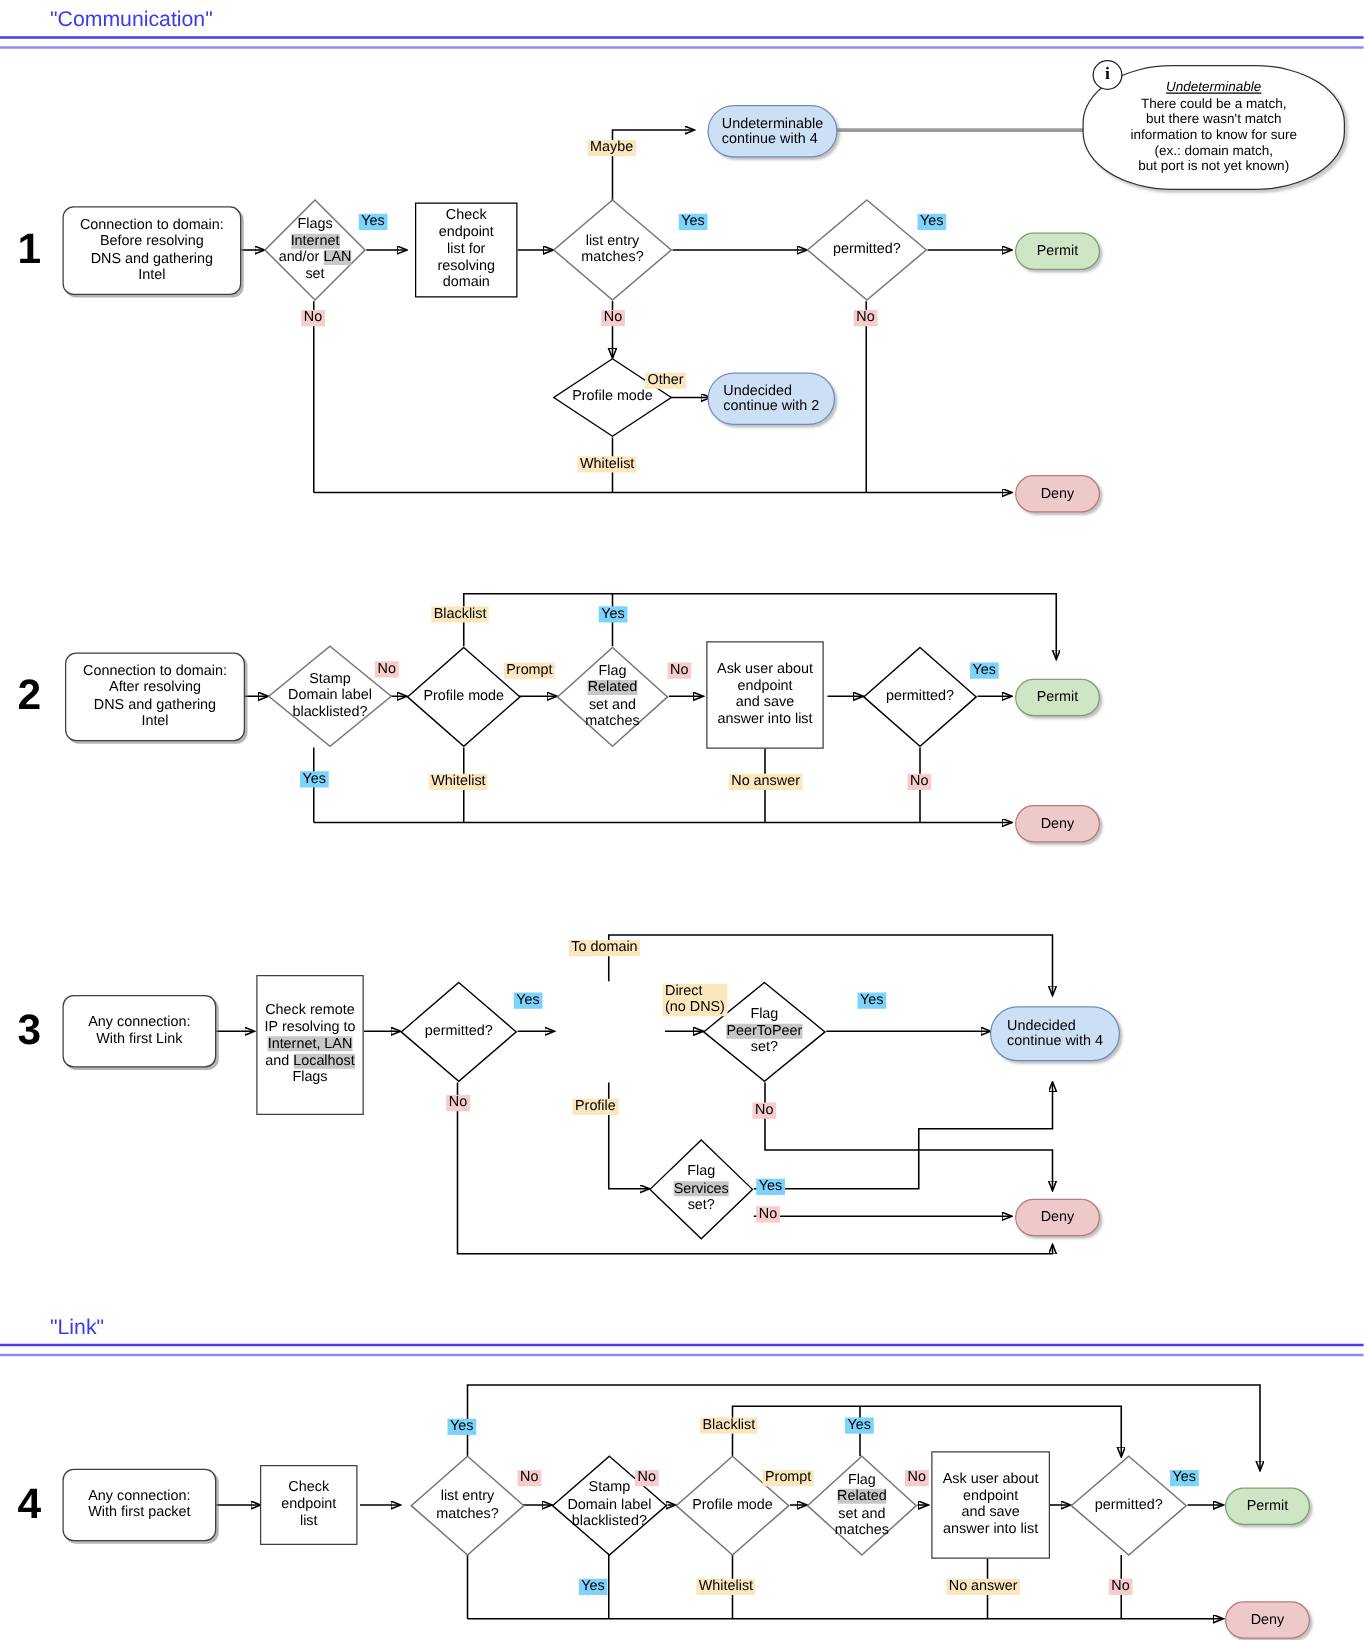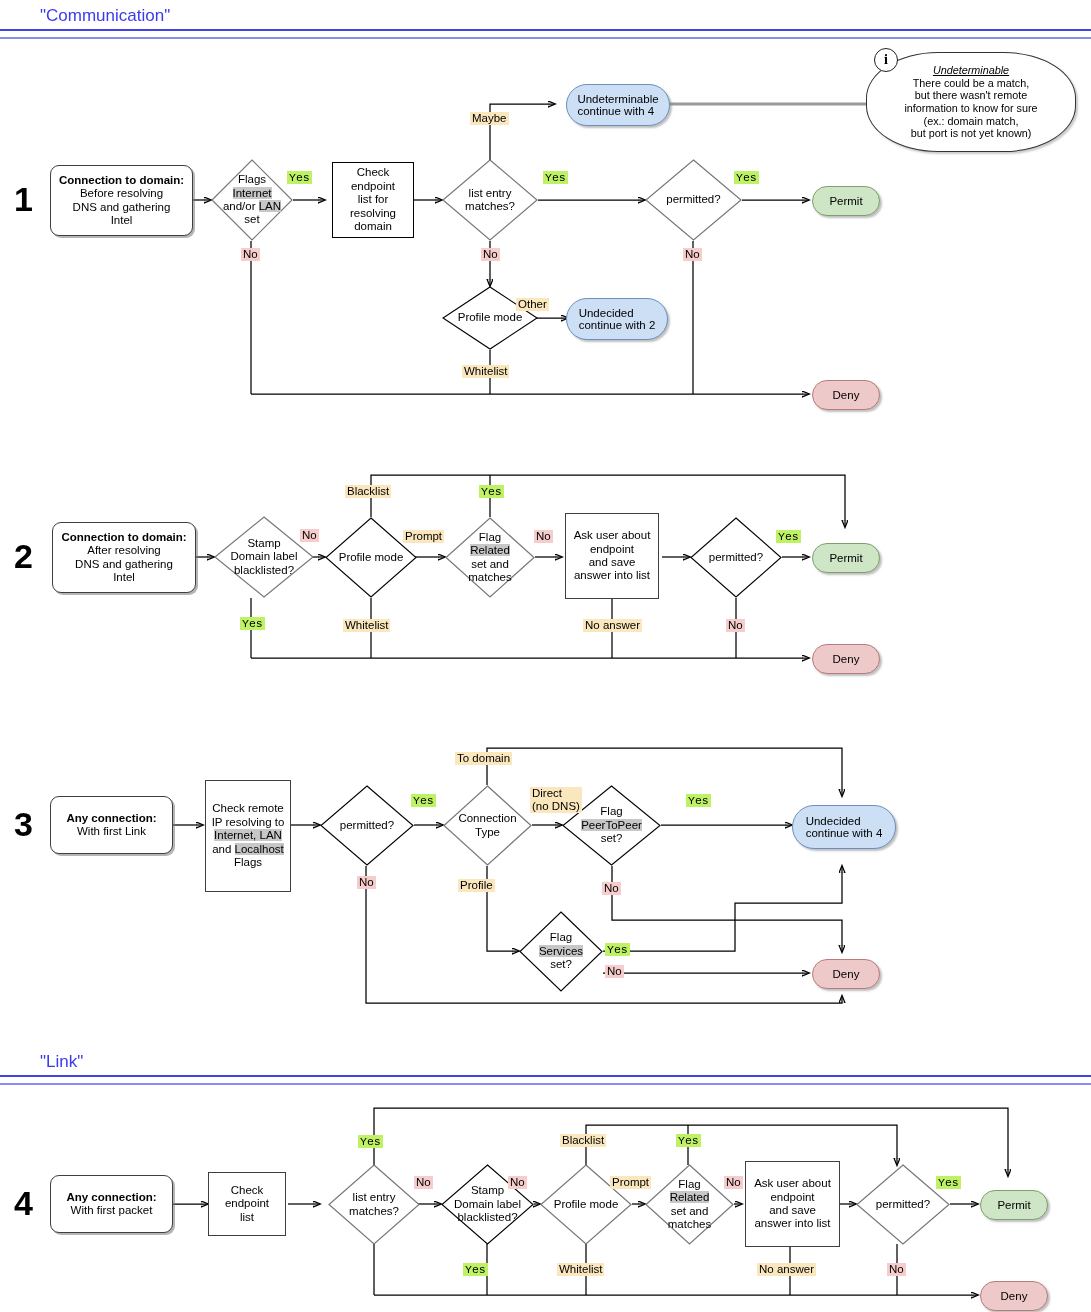--- a/index.html
+++ b/index.html
@@ -16,21 +16,21 @@
   .stepnum{position:absolute;font-size:34px;font-weight:bold;font-family:"Liberation Sans",sans-serif;line-height:1;}
 
   
   .node{position:absolute;box-sizing:border-box;display:flex;align-items:center;justify-content:center;
         text-align:center;font-size:11.5px;line-height:13.4px;z-index:3;}
   .node span.lbl{display:block;padding:0 2px;}
 
   
   .n-start{background:#fff;border:1.6px solid #3f3f3f;border-radius:9px;
            box-shadow:2px 2px 0 rgba(120,120,120,.55);}
-  .n-start b{font-weight:bold;}
+  .n-start b{font-weight:normal;}
 
   
   .n-proc{background:#fff;border:1.6px solid #3f3f3f;}
   .n-proc.thin{border:1.2px solid #000;}
 
   
   .n-dec{background:transparent;border:none;}
   .n-dec .dshape{position:absolute;left:0;top:0;width:100%;height:100%;}
   .n-dec .dtext{position:relative;z-index:2;width:118%;text-align:center;}
 
@@ -45,21 +45,21 @@
   .note{position:absolute;background:#fff;border:1.3px solid #333;border-radius:72px/46px;
         display:flex;align-items:center;justify-content:center;text-align:center;
         font-size:10.8px;line-height:12.6px;z-index:5;box-shadow:2px 2px 2px rgba(150,150,150,.5);}
   .note .ttl{font-style:italic;text-decoration:underline;}
   .note-i{position:absolute;width:22px;height:22px;border-radius:50%;background:#fff;border:1.4px solid #222;
           display:flex;align-items:center;justify-content:center;font-size:14px;font-weight:bold;
           font-family:"Liberation Serif",serif;z-index:6;}
 
   
   .elab{position:absolute;font-size:11.5px;line-height:13px;padding:0 2px;white-space:nowrap;z-index:6;}
-  .lab-yes{background:#bef264;font-family:Liberation Mono, monospace;}
+  .lab-yes{background:#7dd3fc;}
   .lab-no{background:#f6cccc;text-align:right;}
   .lab-opt{background:#fbe7bd;}
 
   
   .hl{background:#c7c7c7;}
 
   
   svg.wires{position:absolute;left:0;top:0;width:1091px;height:1312px;z-index:1;}
   svg.wires path,svg.wires line{fill:none;stroke:#000;stroke-width:1.25;}
   svg.wires .grey{stroke:#9a9a9a;stroke-width:3;}
@@ -180,21 +180,21 @@
 
   <div class="stepnum" style="left:14px;top:182px">1</div>
   <div class="stepnum" style="left:14px;top:539px">2</div>
   <div class="stepnum" style="left:14px;top:807px">3</div>
   <div class="stepnum" style="left:14px;top:1186px">4</div>
 
   <div class="note" style="left:866px;top:52px;width:208px;height:98px">
     <div>
       <div class="ttl">Undeterminable</div>
       <div>There could be a match,</div>
-      <div>but there wasn't remote</div>
+      <div>but there wasn't match</div>
       <div>information to know for sure</div>
       <div>(ex.: domain match,</div>
       <div>but port is not yet known)</div>
     </div>
   </div>
   <div class="note-i" style="left:874px;top:48px">i</div>
 
   <div class="node n-start" style="left:50px;top:165px;width:143px;height:71px">
     <span class="lbl">
       <b>Connection to domain:</b><br>
@@ -357,29 +357,20 @@
     </span>
   </div>
 
   <div class="node n-dec" style="left:320px;top:785px;width:94px;height:81px">
     <svg class="dshape" viewBox="0 0 94 81">
         <polygon points="47,1 93,40.5 47,80 1,40.5" fill="#fff" stroke="#000" stroke-width="1.1"></polygon>
       </svg>
     <span class="dtext">permitted?</span>
   </div>
 
-  <div class="node n-dec" style="left:443px;top:785px;width:89px;height:81px">
-    <svg class="dshape" viewBox="0 0 89 81">
-        <polygon points="44.5,1 88,40.5 44.5,80 1,40.5" fill="#fff" stroke="#777" stroke-width="1.2"></polygon>
-      </svg>
-    <span class="dtext">
-      <span>Connection</span><br>
-      <span>Type</span>
-    </span>
-  </div>
 
   <div class="node n-dec" style="left:562px;top:785px;width:99px;height:81px">
     <svg class="dshape" viewBox="0 0 99 81">
         <polygon points="49.5,1 98,40.5 49.5,80 1,40.5" fill="#fff" stroke="#000" stroke-width="1.1"></polygon>
       </svg>
     <span class="dtext">
       <span>Flag</span><br>
       <span class="hl">PeerToPeer</span><br>
       <span>set?</span>
     </span>

